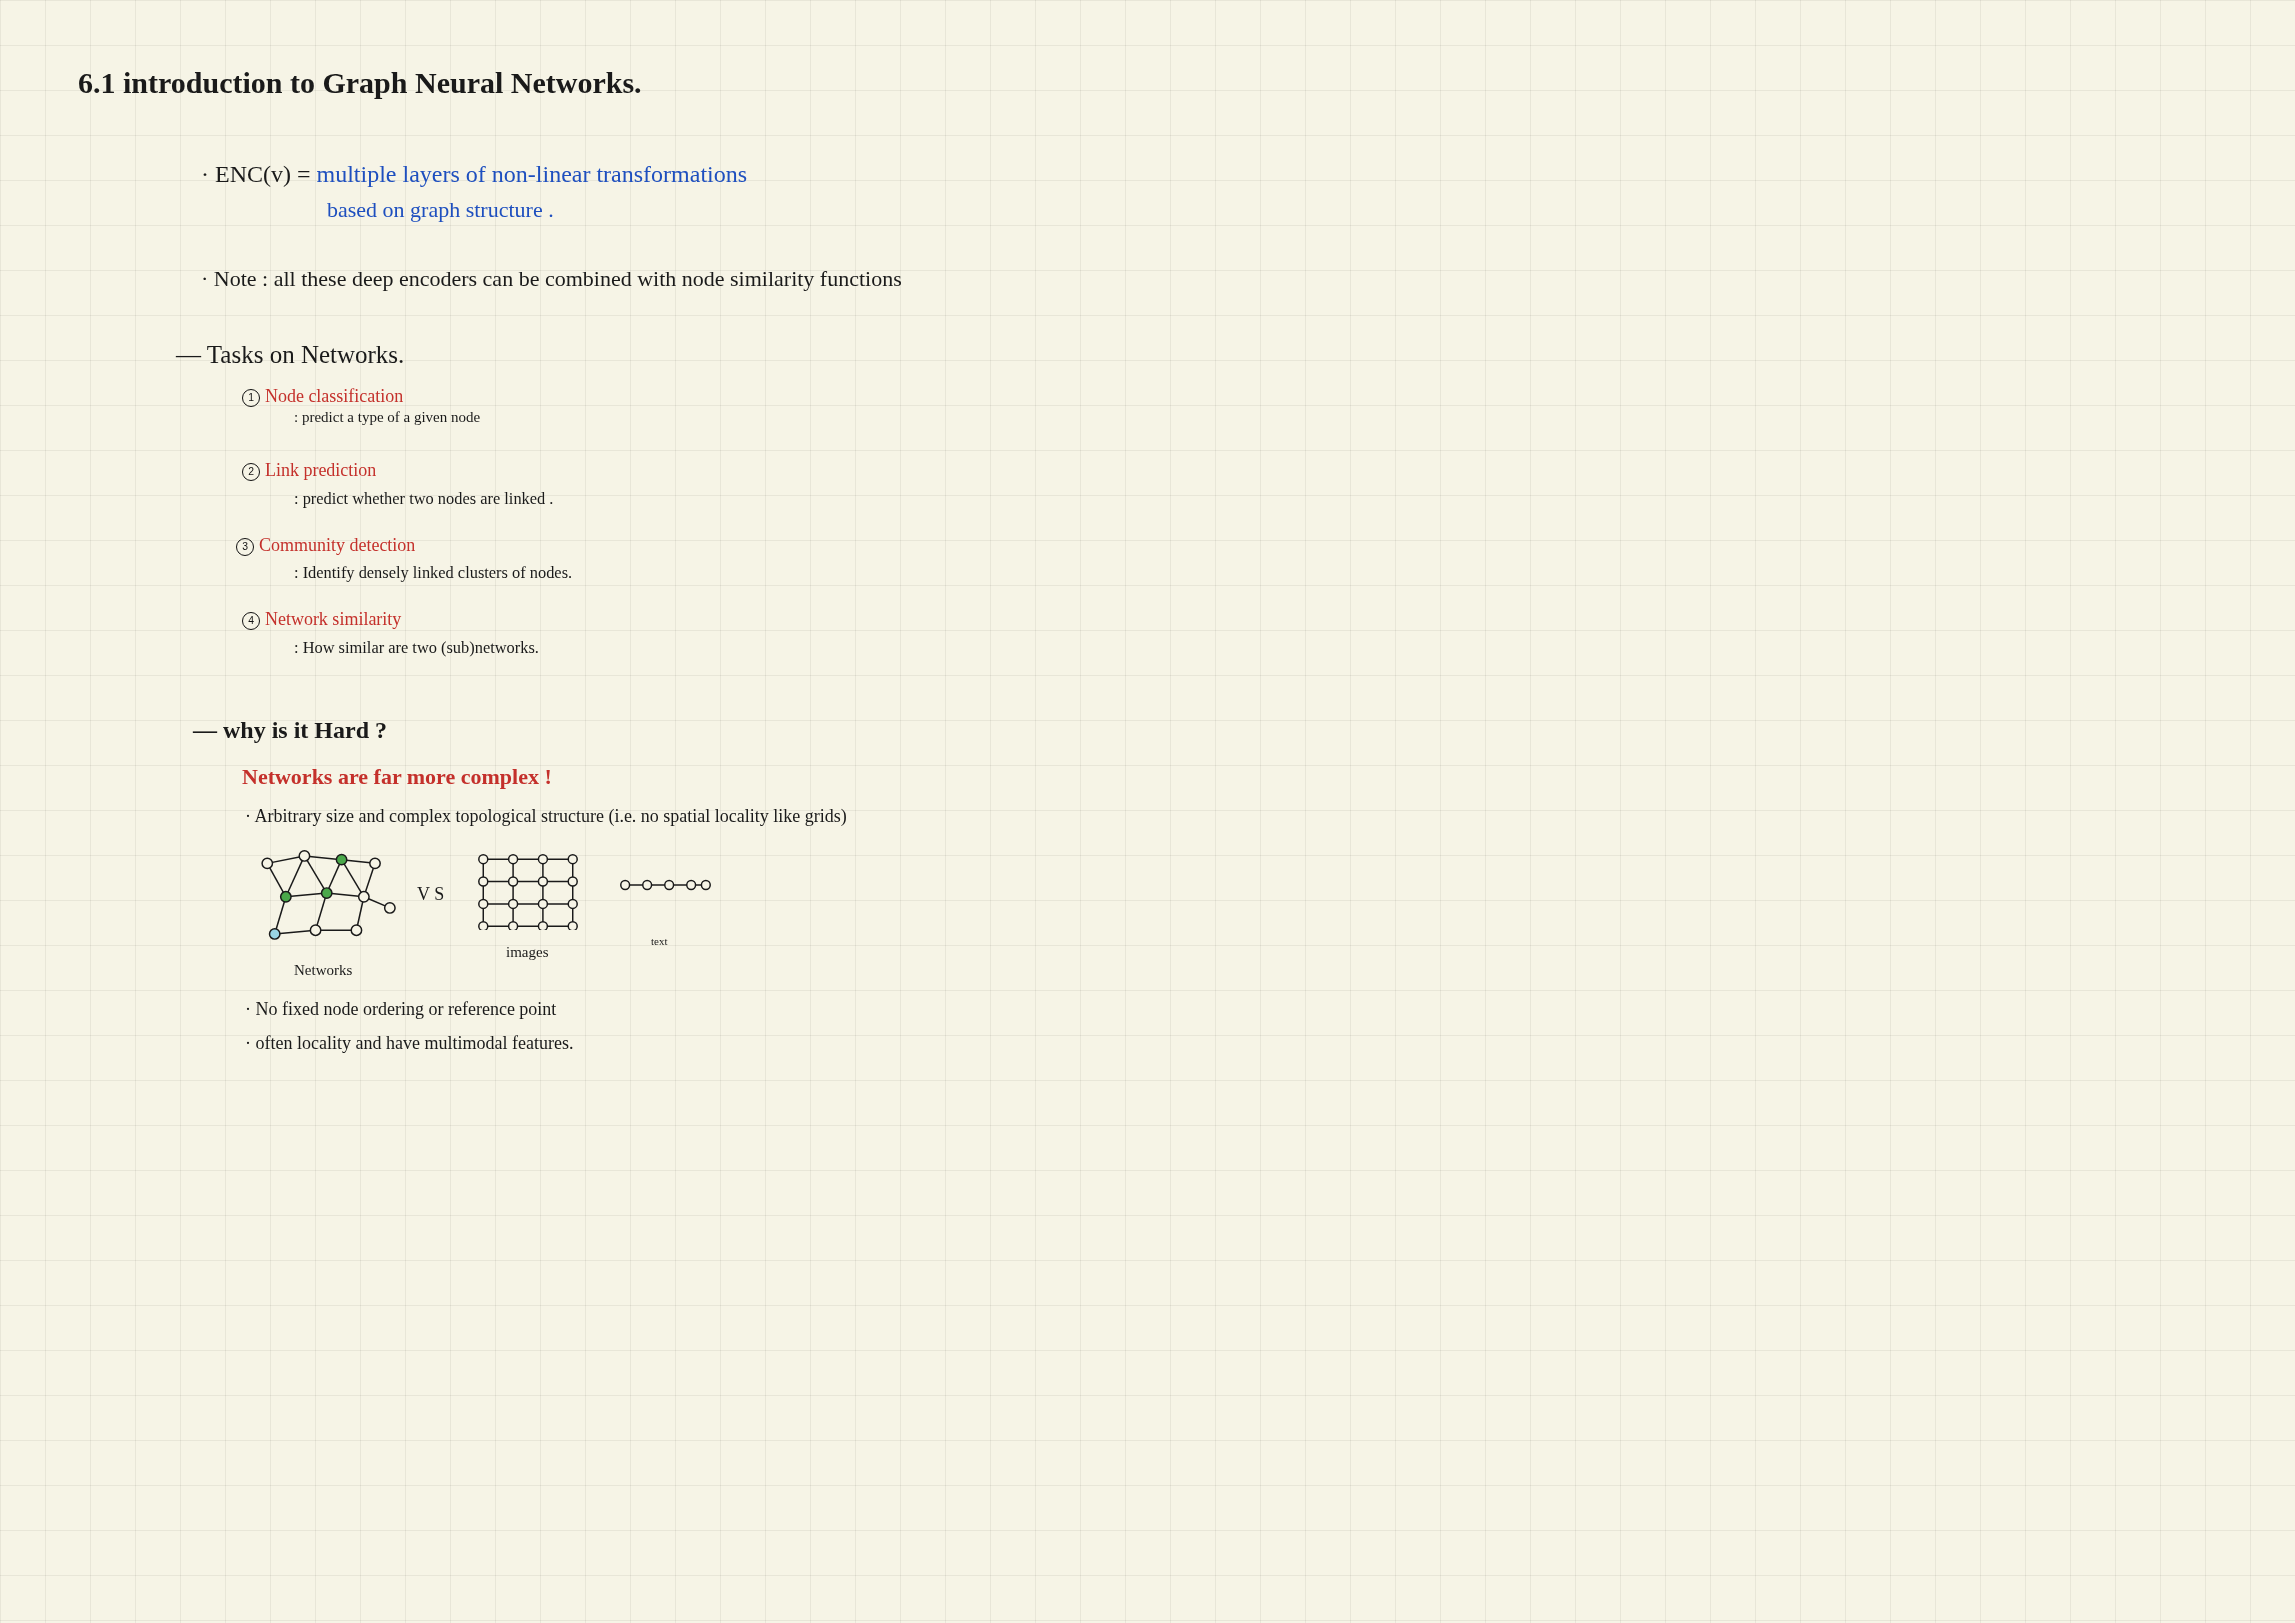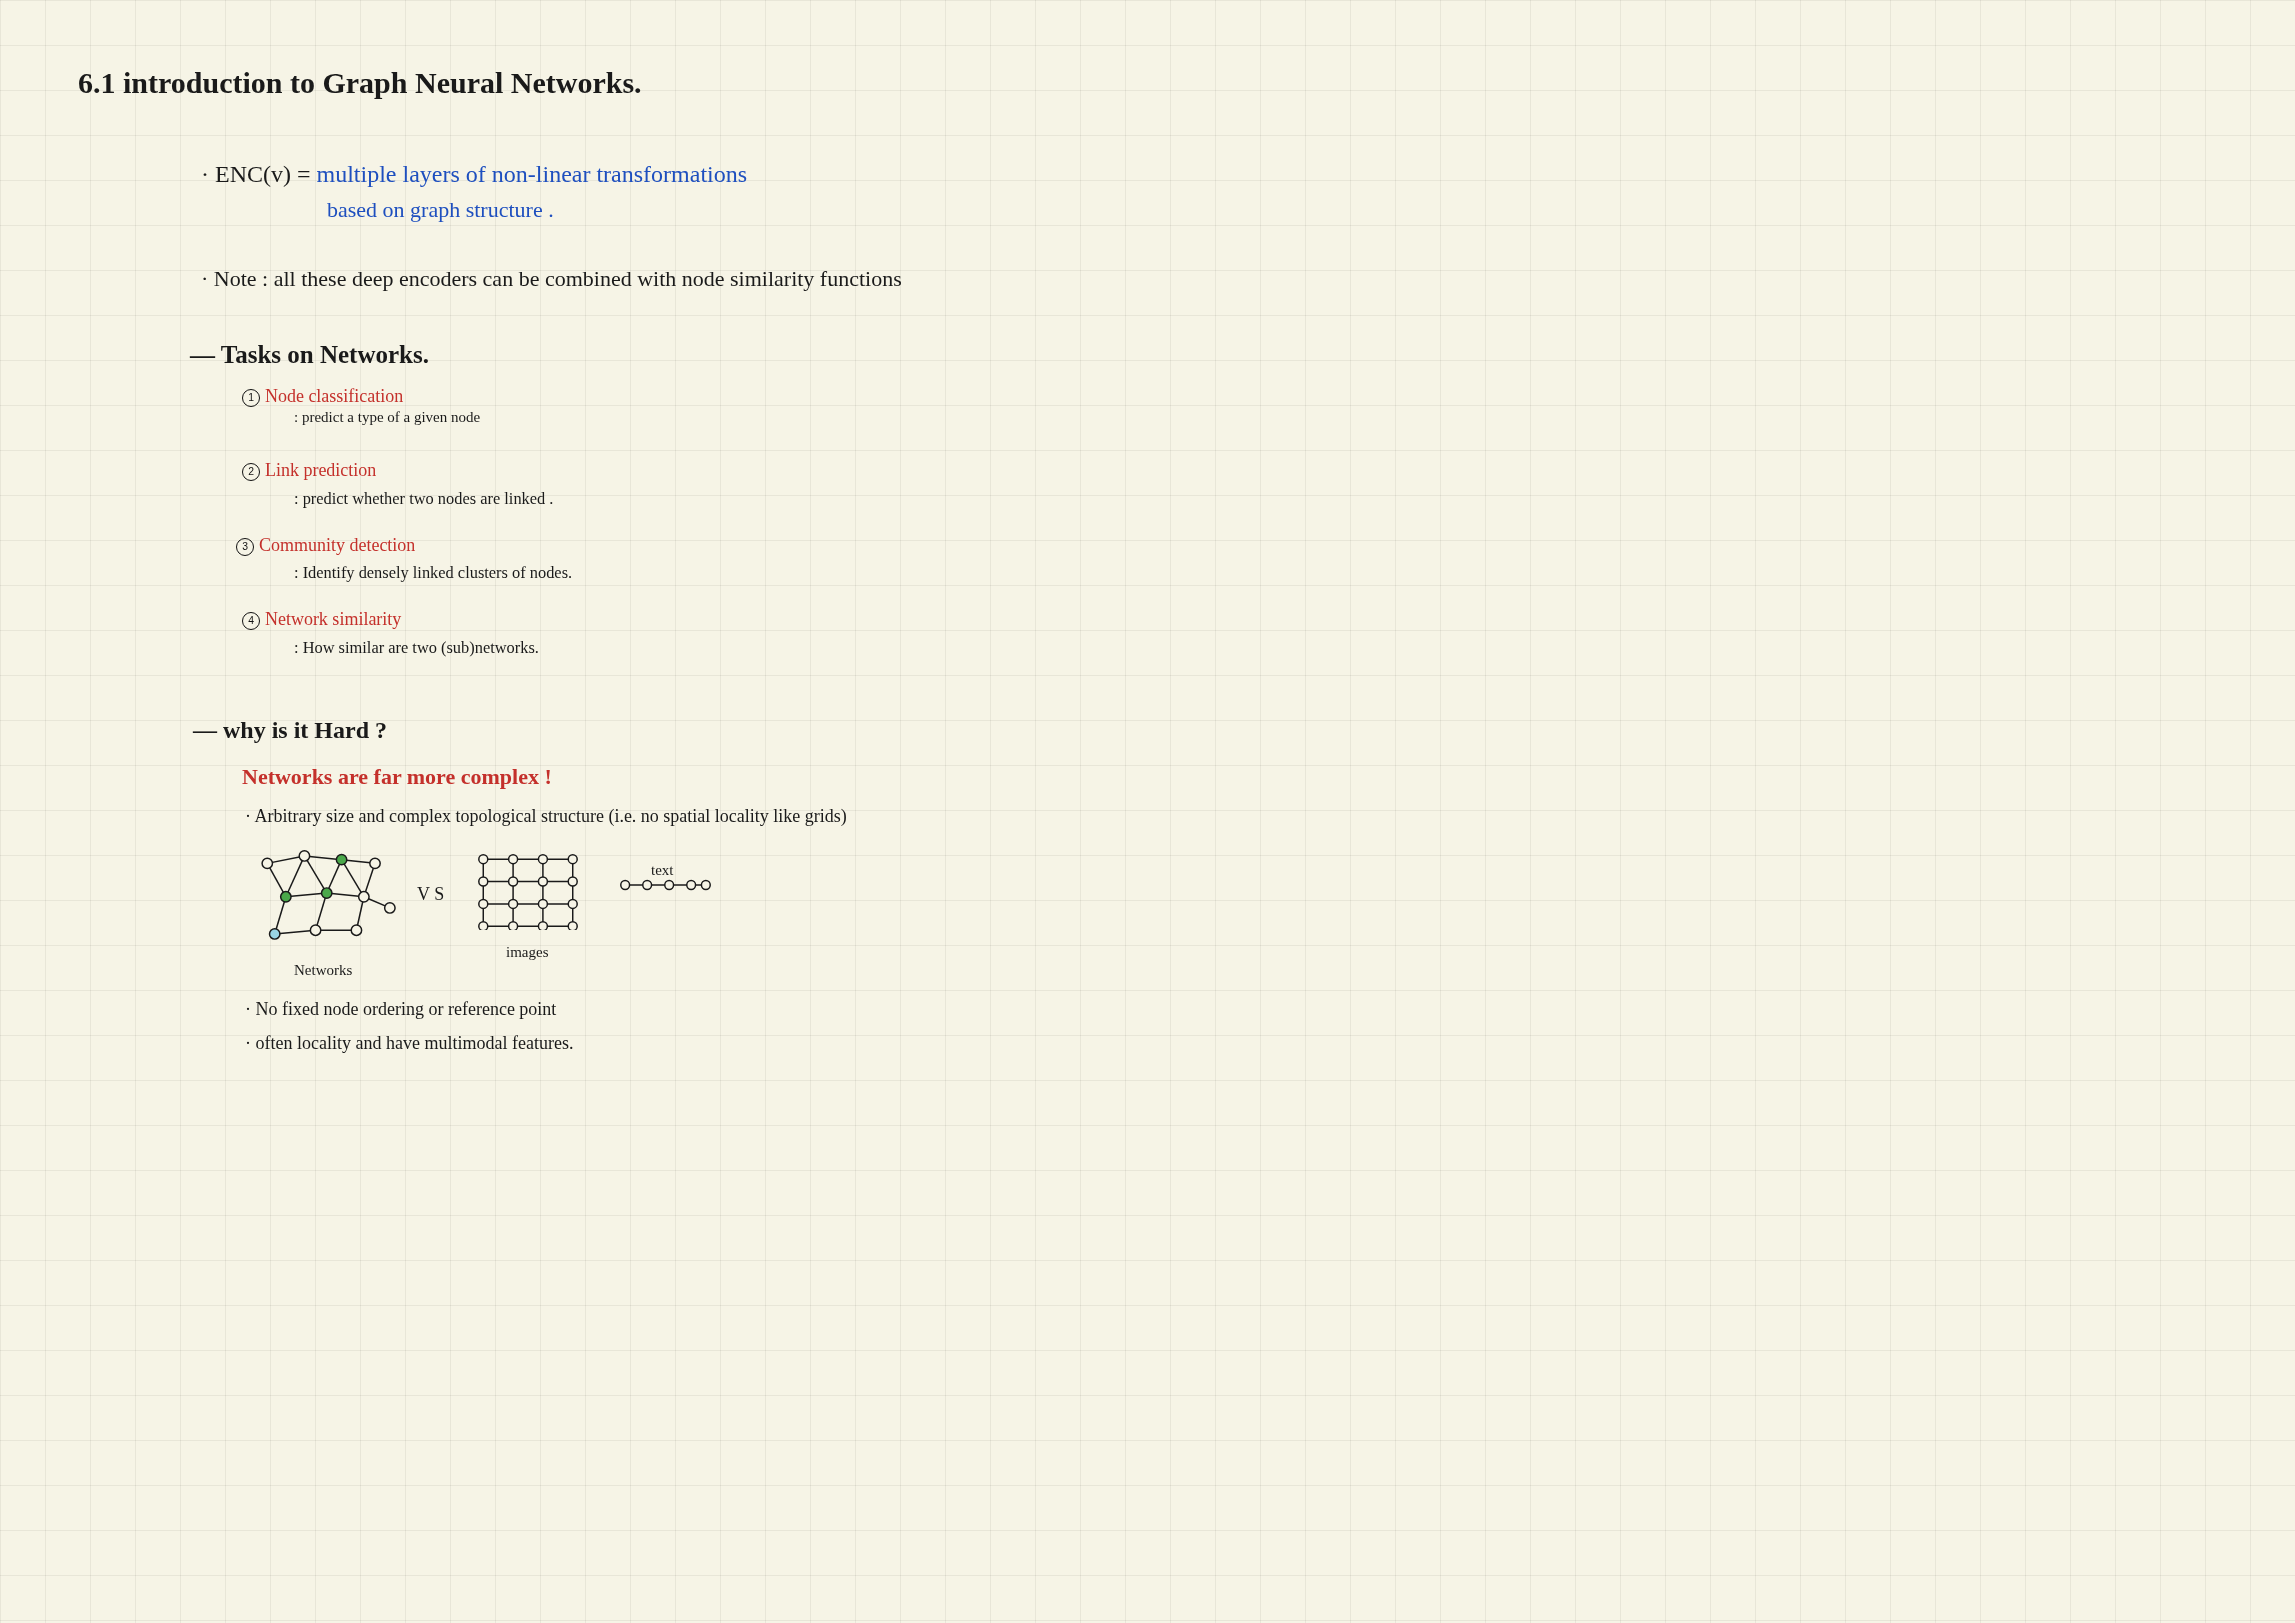--- a/index.html
+++ b/index.html
@@ -27,21 +27,21 @@
 
 <div class="txt black" style="left:78px;top:68px;font-size:30px;font-weight:600">6.1  introduction to Graph Neural Networks.</div>
 
 <div class="txt" style="left:201px;top:162px;font-size:24px">
   <span class="black">· ENC(v) = </span><span class="blue">multiple layers of non-linear transformations</span>
 </div>
 <div class="txt blue" style="left:327px;top:199px;font-size:22px">based on graph structure .</div>
 
 <div class="txt black" style="left:201px;top:268px;font-size:22px">· Note : all these deep encoders can be combined with node similarity functions</div>
 
-<div class="txt black" style="left:190px;top:342px;font-size:25px;font-weight:700">— Tasks on Networks.</div>
+<div class="txt black" style="left:176px;top:342px;font-size:25px;font-weight:400">— Tasks on Networks.</div>
 
 <div class="txt" style="left:242px;top:387px;font-size:18px">
   <span class="circ">1</span><span class="red">Node classification</span>
 </div>
 <div class="txt black" style="left:294px;top:410px;font-size:15px">: predict a type of a given node</div>
 
 <div class="txt" style="left:242px;top:461px;font-size:18px">
   <span class="circ">2</span><span class="red">Link prediction</span>
 </div>
 <div class="txt black" style="left:294px;top:491px;font-size:16.4px">: predict whether two nodes are linked .</div>
@@ -142,18 +142,18 @@
       <circle cx="40" cy="15" r="6" fill="#f6f4e6"></circle>
       <circle cx="70" cy="15" r="6" fill="#f6f4e6"></circle>
       <circle cx="100" cy="15" r="6" fill="#f6f4e6"></circle>
       <circle cx="120" cy="15" r="6" fill="#f6f4e6"></circle>
     </g>
   </svg>
 </div>
 
 <div class="txt black" style="left:294px;top:963px;font-size:15px">Networks</div>
 <div class="txt black" style="left:506px;top:945px;font-size:15px">images</div>
-<div class="txt black" style="left:651px;top:863px;font-size:15px">text</div>
+<div class="txt black" style="left:651px;top:936px;font-size:11px">text</div>
 
 <div class="txt black" style="left:245px;top:1000px;font-size:18px">· No fixed node ordering or reference point</div>
 
 <div class="txt black" style="left:245px;top:1034px;font-size:18px">· often locality and have multimodal features.</div>
 
 
 </body></html>

